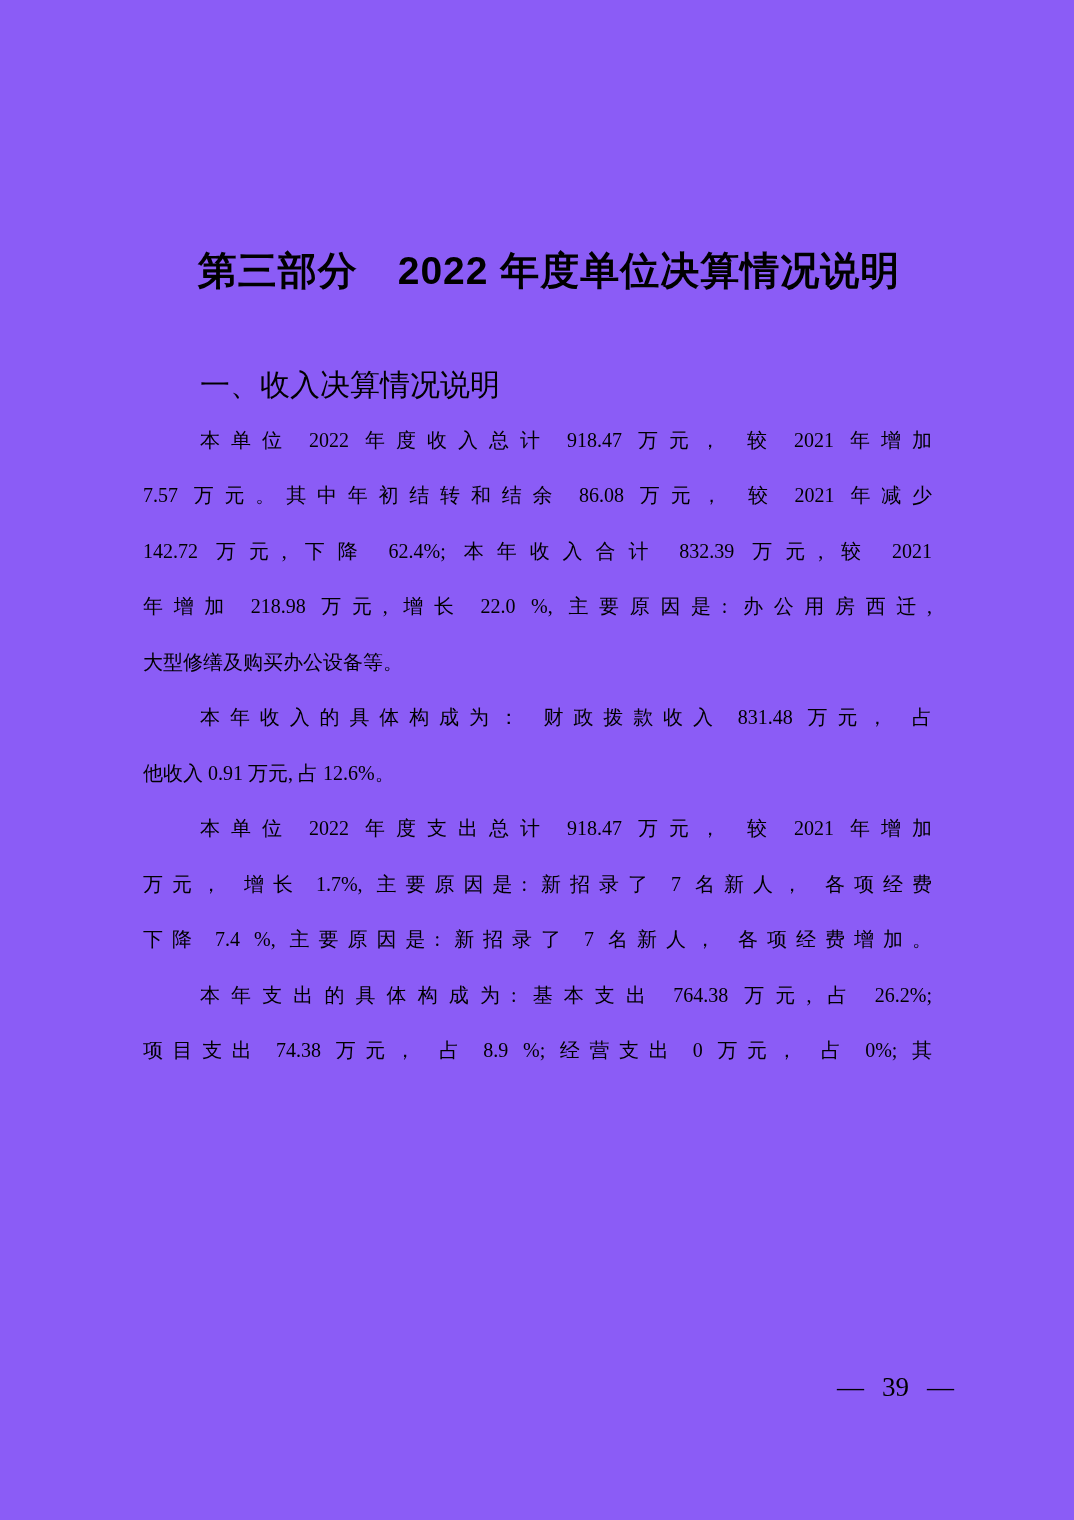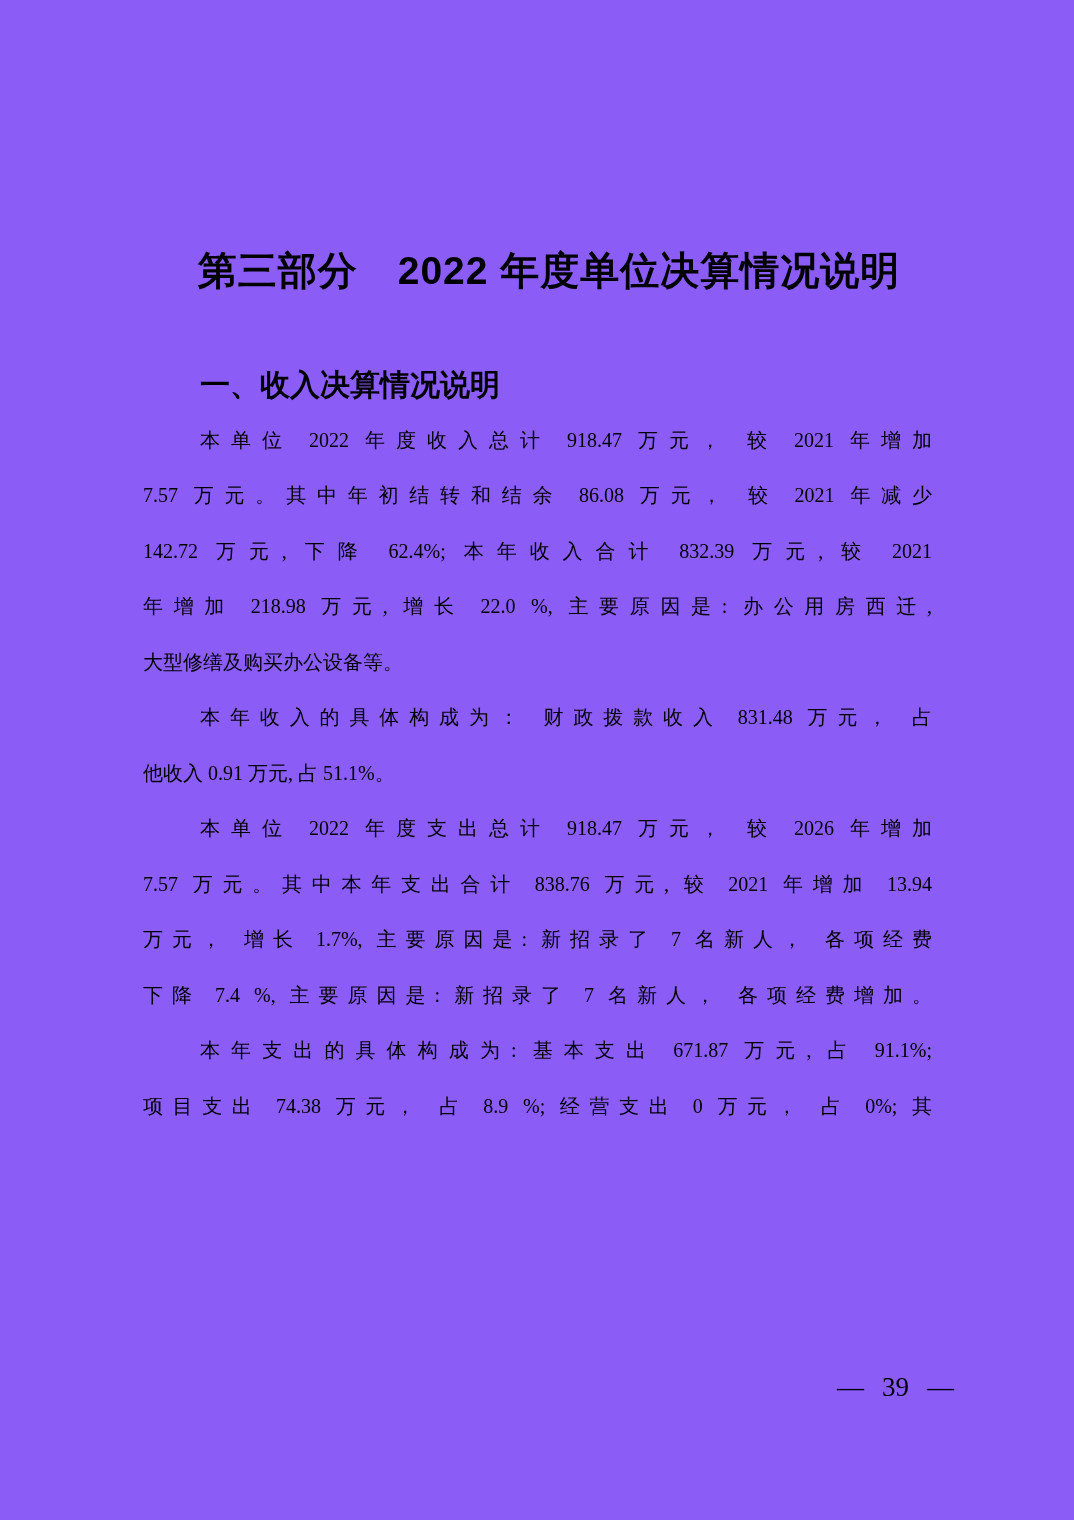--- a/index.html
+++ b/index.html
@@ -46,21 +46,21 @@
   }
   .just {
     text-align: justify;
     text-align-last: justify;
   }
   .indent {
     padding-left: 57px;
   }
   .heading {
     font-family: "Liberation Sans", "DejaVu Sans", sans-serif;
-    font-weight: 700;
+    font-weight: 400;
     font-size: 30px;
     padding-left: 57px;
     text-align: left;
     text-align-last: left;
   }
   .page-number {
     position: absolute;
     top: 1370px;
     right: 144px;
     display: flex;
@@ -85,29 +85,28 @@
 
     <div class="line heading">一、收入决算情况说明</div>
 
     <div class="line just indent">本单位 2022 年度收入总计 918.47 万元， 较 2021 年增加</div>
     <div class="line just">7.57 万元。其中年初结转和结余 86.08 万元， 较 2021 年减少</div>
     <div class="line just">142.72 万元, 下降 62.4%; 本年收入合计 832.39 万元, 较 2021</div>
     <div class="line just">年增加 218.98 万元, 增长 22.0 %, 主要原因是: 办公用房西迁,</div>
     <div class="line">大型修缮及购买办公设备等。</div>
 
     <div class="line just indent">本年收入的具体构成为： 财政拨款收入 831.48 万元， 占</div>
-    <div class="line">他收入 0.91 万元, 占 51.1%。</div>
+    <div class="line">他收入 0.91 万元, 占 12.6%。</div>
 
 
-    <div class="line just indent">本单位 2022 年度支出总计 918.47 万元， 较 2026 年增加</div>
-    <div class="line just">7.57 万元。其中本年支出合计 838.76 万元, 较 2021 年增加 13.94</div>
+    <div class="line just indent">本单位 2022 年度支出总计 918.47 万元， 较 2021 年增加</div>
     <div class="line just">万元， 增长 1.7%, 主要原因是: 新招录了 7 名新人， 各项经费</div>
     <div class="line just">下降 7.4 %, 主要原因是: 新招录了 7 名新人， 各项经费增加。</div>
 
-    <div class="line just indent">本年支出的具体构成为: 基本支出 671.87 万元, 占 91.1%;</div>
+    <div class="line just indent">本年支出的具体构成为: 基本支出 764.38 万元, 占 26.2%;</div>
     <div class="line just">项目支出 74.38 万元， 占 8.9 %; 经营支出 0 万元， 占 0%; 其</div>
 
   </div>
 
   <div class="page-number">
     <span class="dash">—</span>
     <span>39</span>
     <span class="dash">—</span>
   </div>
 

